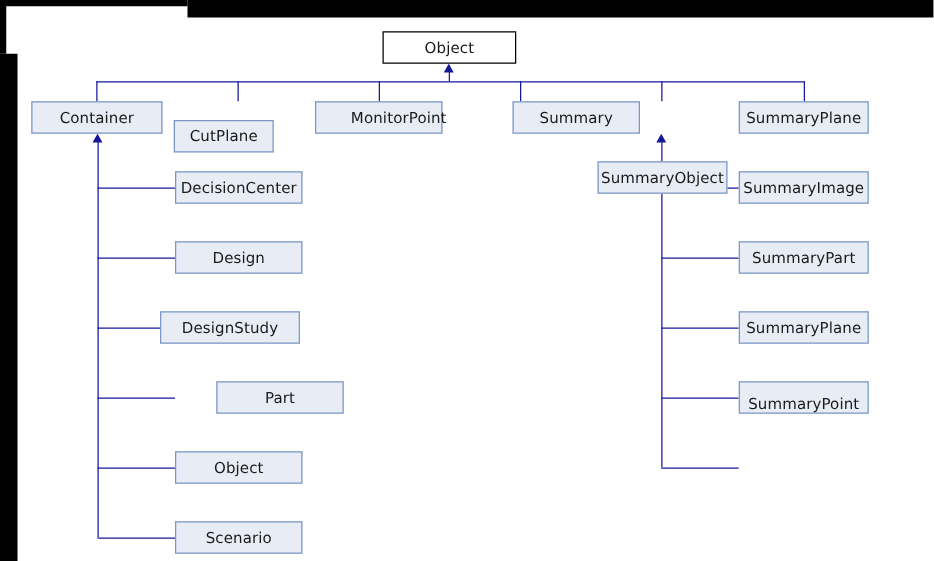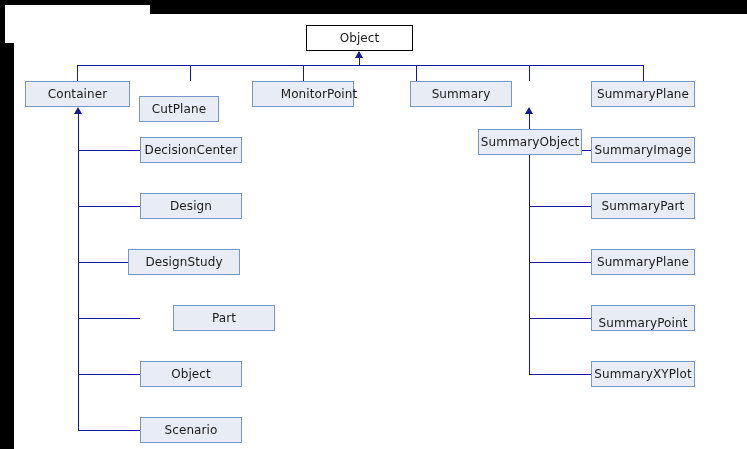--- a/index.html
+++ b/index.html
@@ -151,17 +151,14 @@
   </div>
   <div class="node" style="left:591px; top:193px; width:104px;align-items:center;">
     <span>SummaryPart</span>
   </div>
   <div class="node" style="left:591px; top:249px; width:104px;">
     <span>SummaryPlane</span>
   </div>
   <div class="node" style="left:591px; top:305px; width:104px;align-items:flex-end;">
     <span>SummaryPoint</span>
   </div>
-  <div class="node" style="left:591px; top:361px; width:104px;">
-    <span>SummaryXYPlot</span>
-  </div>
 
 </div>
 
 </body></html>

